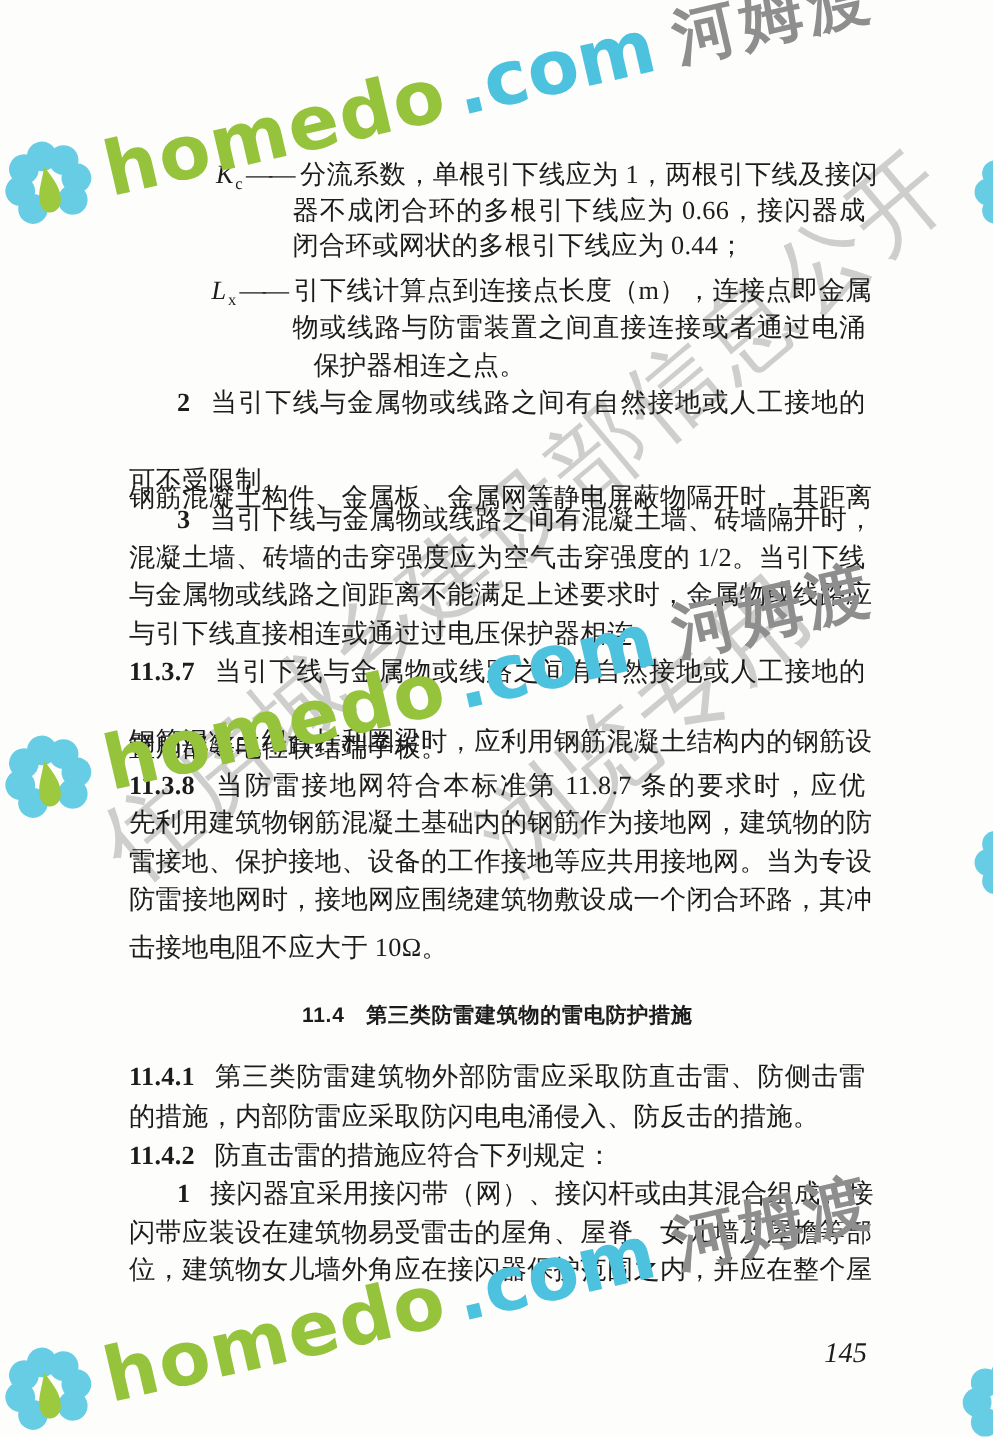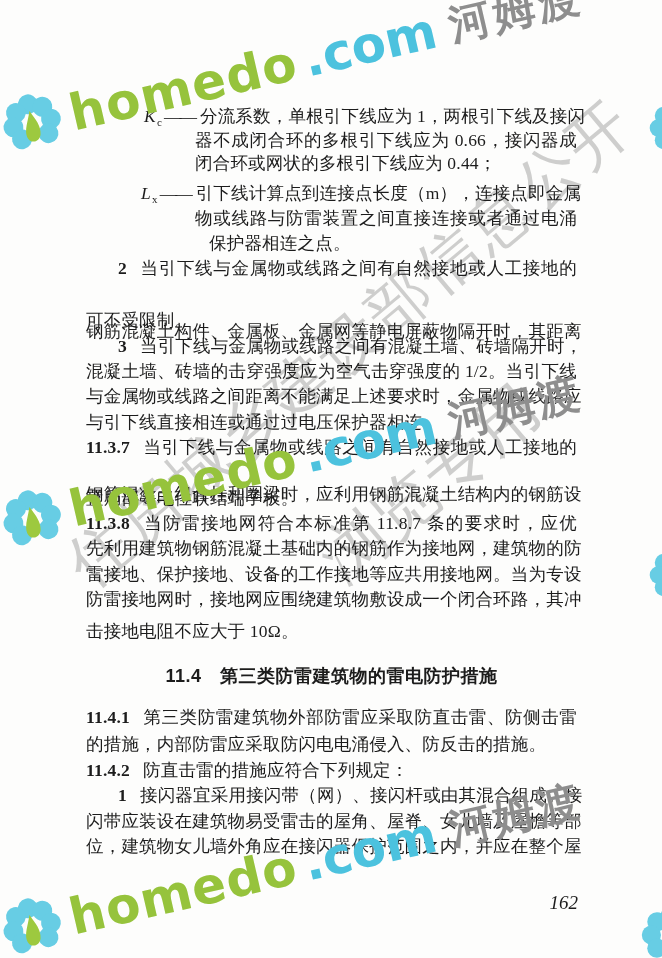--- a/index.html
+++ b/index.html
@@ -11,21 +11,21 @@
   }
   .text-layer{position:absolute;inset:0;z-index:2;}
   .line{
     position:absolute;font-size:17.5px;line-height:26px;height:26px;
     white-space:nowrap;letter-spacing:0.2px;
   }
   .line.just{text-align:justify;text-align-last:justify;text-justify:distribute;}
   .line.center{text-align:center;text-align-last:center;}
   .line.head{
     font-family:"Liberation Sans","DejaVu Sans",sans-serif;
-    font-weight:bold;font-size:18px;letter-spacing:0.5px;
+    font-weight:bold;font-size:14px;letter-spacing:0.5px;
   }
   .p-num{font-weight:bold;margin-right:13px;font-family:"Liberation Serif","DejaVu Serif",serif;}
   .p-var{font-style:italic;margin-right:1px;}
   .p-sub{font-size:11px;vertical-align:-4px;margin-right:2px;}
   .p-dash{letter-spacing:-2px;margin-right:5px;}
   .page-num{
     position:absolute;top:892px;left:400px;width:178px;text-align:right;
     font-size:19px;font-style:italic;z-index:2;
   }
   .wm-layer{position:absolute;inset:0;z-index:3;pointer-events:none;}
@@ -86,21 +86,21 @@
     <div class="line" style="left: 86px; top: 618px;"><span class="p-txt">击接地电阻不应大于 10Ω。</span></div>
     <div class="line center head" style="left: 86px; top: 663px; width: 491px;"><span class="p-txt">11.4　第三类防雷建筑物的雷电防护措施</span></div>
     <div class="line just" style="left: 86px; top: 704px; width: 491px;"><span class="p-num">11.4.1</span><span class="p-txt">第三类防雷建筑物外部防雷应采取防直击雷、防侧击雷</span></div>
     <div class="line" style="left: 86px; top: 731px;"><span class="p-txt">的措施，内部防雷应采取防闪电电涌侵入、防反击的措施。</span></div>
     <div class="line" style="left: 86px; top: 757px;"><span class="p-num">11.4.2</span><span class="p-txt">防直击雷的措施应符合下列规定：</span></div>
     <div class="line just" style="left: 118px; top: 782px; width: 459px;"><span class="p-num">1</span><span class="p-txt">接闪器宜采用接闪带（网）、接闪杆或由其混合组成。接</span></div>
     <div class="line just" style="left: 86px; top: 808px; width: 491px;"><span class="p-txt">闪带应装设在建筑物易受雷击的屋角、屋脊、女儿墙及屋檐等部</span></div>
     <div class="line just" style="left: 86px; top: 833px; width: 491px;"><span class="p-txt">位，建筑物女儿墙外角应在接闪器保护范围之内，并应在整个屋</span></div>
   </div>
 
-<div class="page-num">162</div>
+<div class="page-num">145</div>
 
 <div class="wm-layer">
     <div class="homedo" style="left: 2px; top: 99px;">
       <svg width="62" height="62" viewBox="0 0 100 100">
         <circle cx="50.0" cy="19.0" r="16" fill="#67cde4"></circle>
         <circle cx="71.9" cy="28.1" r="16" fill="#67cde4"></circle>
         <circle cx="81.0" cy="50.0" r="16" fill="#67cde4"></circle>
         <circle cx="28.1" cy="28.1" r="16" fill="#67cde4"></circle>
         <circle cx="19.0" cy="50.0" r="16" fill="#67cde4"></circle>
         <circle cx="28.1" cy="71.9" r="16" fill="#67cde4"></circle>

